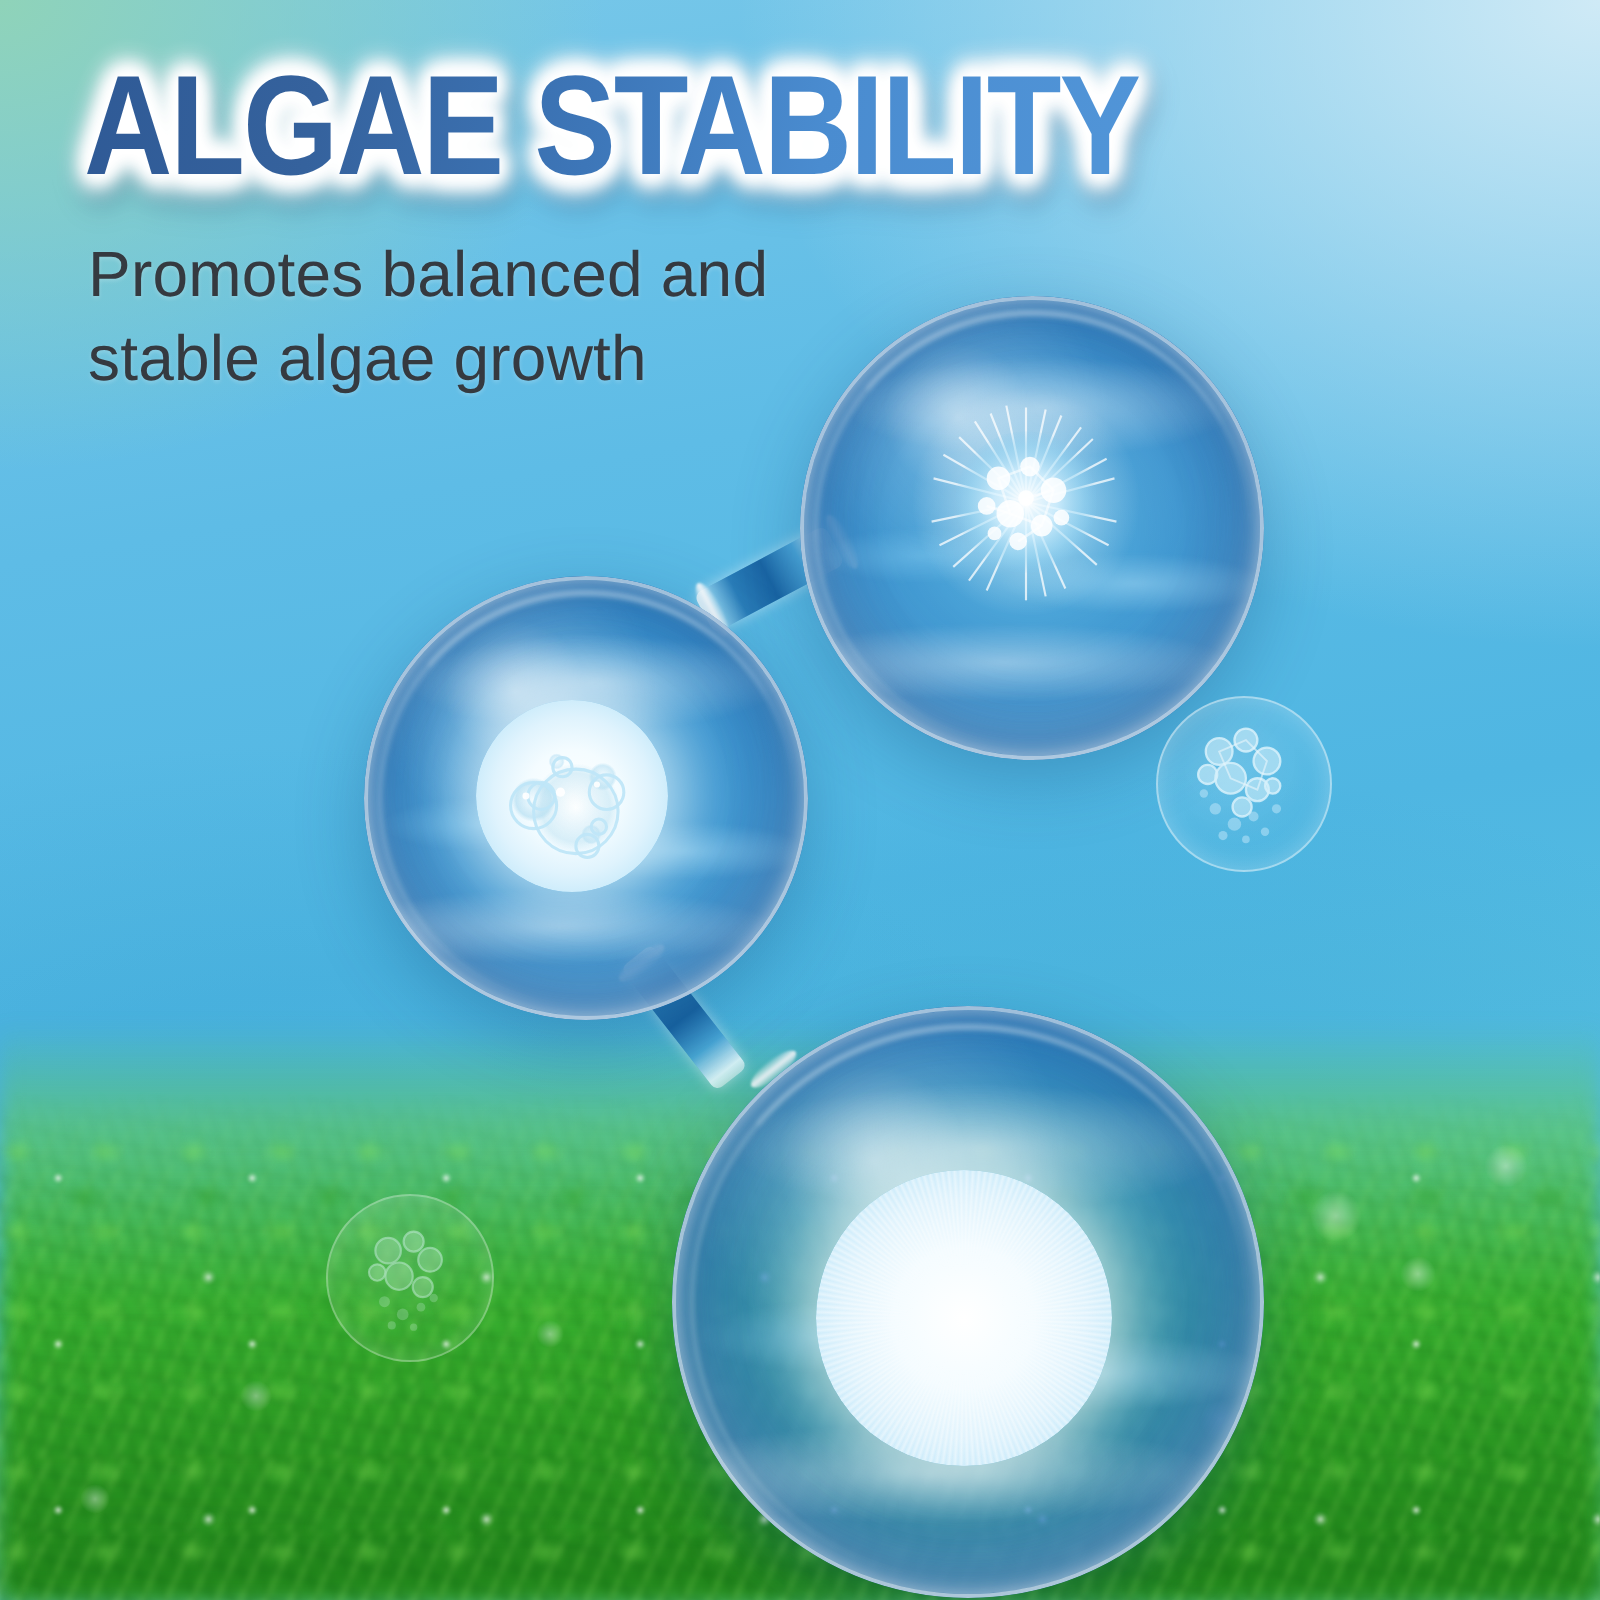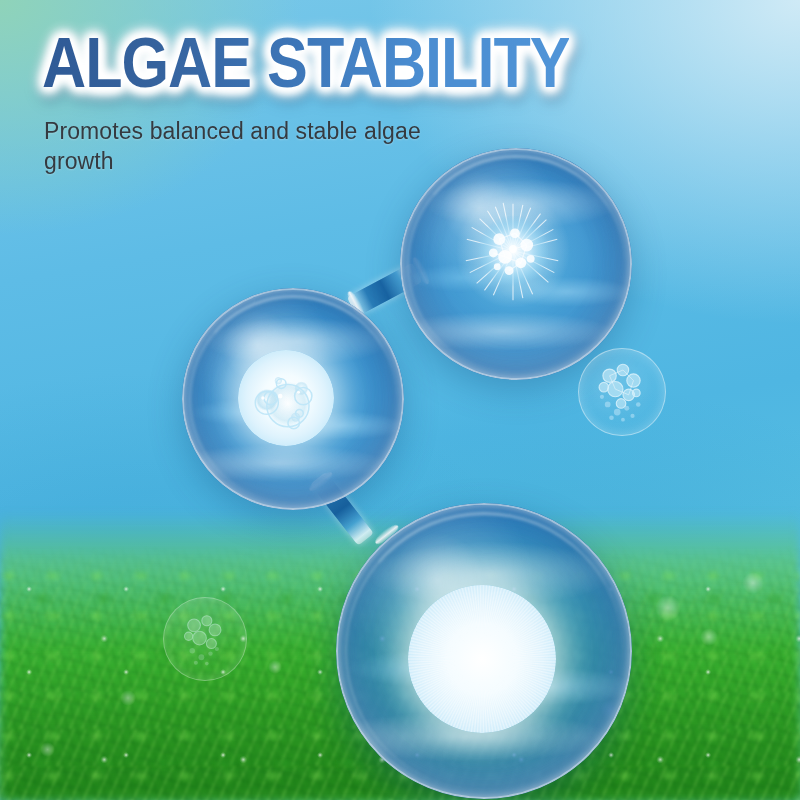--- a/index.html
+++ b/index.html
@@ -125,21 +125,21 @@
       drop-shadow(0 0 2px #ffffff)
       drop-shadow(2px 5px 4px rgba(30,70,110,.34));
     white-space: nowrap;
     user-select: none;
   }
   .subhead {
     position: absolute;
     left: 44px;
     top: 116px;
     width: 430px;
-    font-size: 23px;
+    font-size: 32px;
     line-height: 1.32;
     color: #353a40;
     letter-spacing: .1px;
     text-shadow: 0 1px 2px rgba(255,255,255,.22);
     user-select: none;
   }
 
   
   .molecule { position: absolute; inset: 0; }
 

